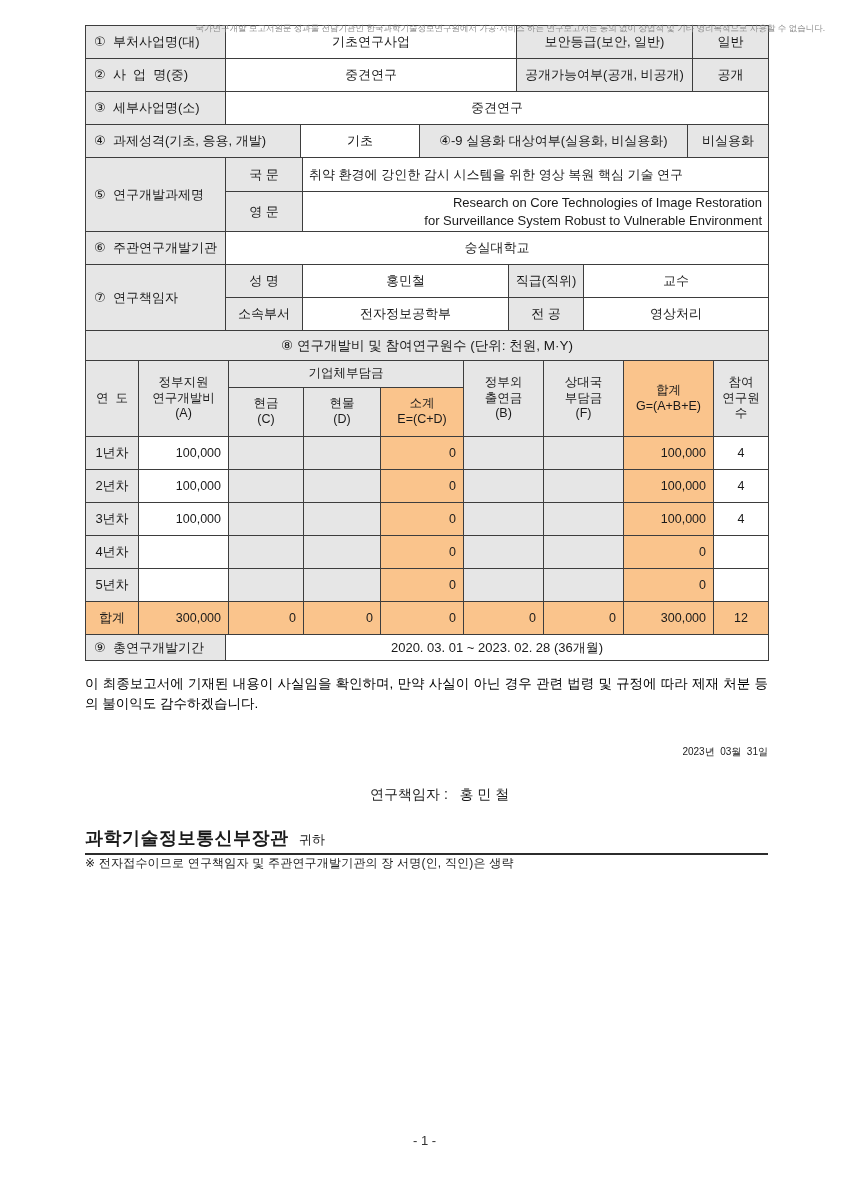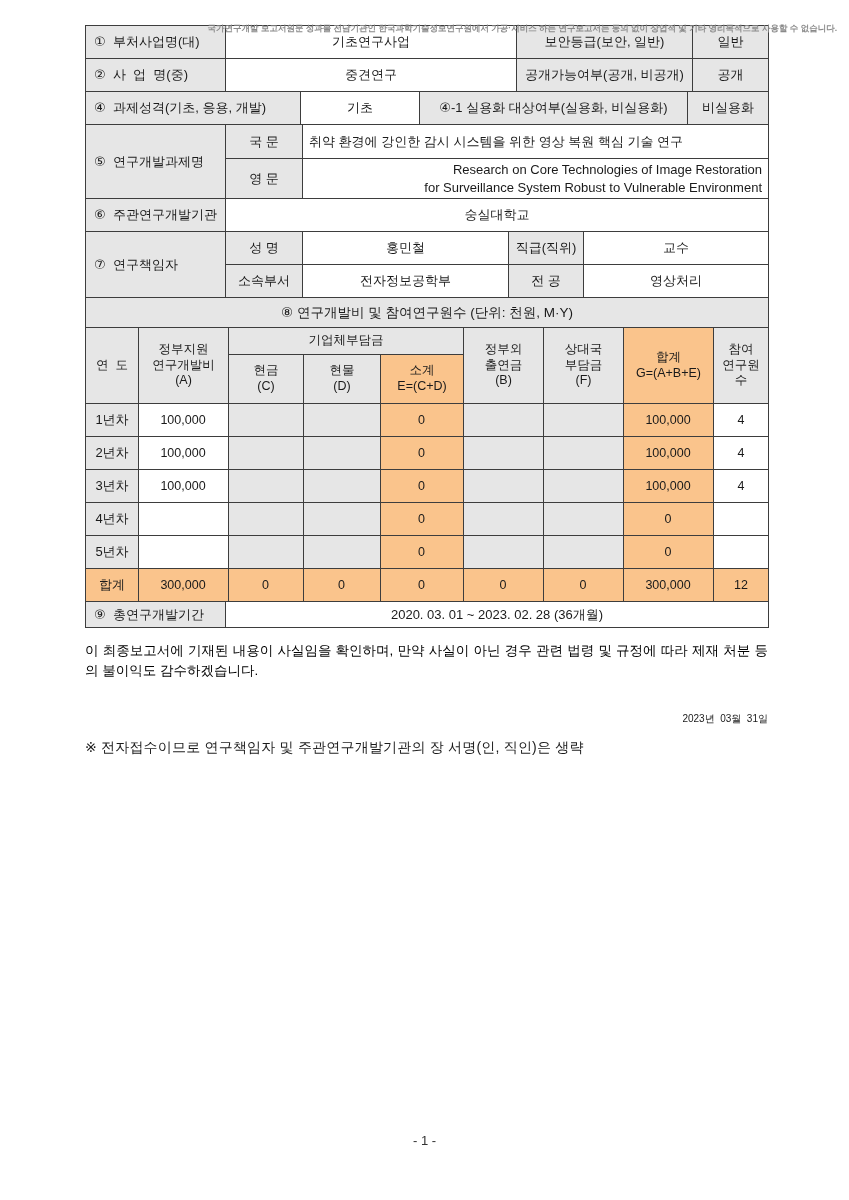--- a/index.html
+++ b/index.html
@@ -6,22 +6,22 @@
   html,body { background:#888; }
   .page {
     width: 849px; height: 1200px;
     background: #ffffff;
     position: relative;
     font-family: "Liberation Sans", "DejaVu Sans", sans-serif;
     color: #1a1a1a;
     overflow: hidden;
   }
   .notice {
-    position: absolute; top: 23px; right: 12px;
-    font-size: 8.5px; color: #8a8a8a; letter-spacing: 0px; font-weight: bold;
+    position: absolute; top: 23px; right: 24px;
+    font-size: 8.5px; color: #8a8a8a; letter-spacing: 0px;
   }
   .title {
     padding-top: 95px;
     text-align: center;
     font-size: 27px; font-weight: bold; letter-spacing: 1.5px;
     white-space: pre-wrap;
     color: #000;
   }
   .content { width: 683px; margin: 25px 0 0 85px; }
 
@@ -31,21 +31,21 @@
     border: 1px solid #3d3d3d;
     font-size: 13px;
     padding: 2px 6px;
     text-align: center;
     vertical-align: middle;
     overflow: hidden;
   }
   .g  { background: #e6e6e6; }
   .o  { background: #fac48c; }
   .lt { text-align: left; }
-  .rt { padding-right: 7px; }
+  .rt { text-align: right; padding-right: 7px; }
   .pre { white-space: pre-line; }
   .prw { white-space: pre-wrap; }
   .lbl { text-align: left; padding-left: 8px; white-space: pre-wrap; }
   .h33 { height: 33px; }
   .h47 { height: 34px; }
   .h38 { height: 26px; }
   .sec8 { height: 30px; font-size: 13.5px; }
   .bh  { font-size: 12.5px; line-height: 1.25; }
   .bh1 { height: 27px; }
   .bh2 { height: 49px; }
@@ -60,21 +60,21 @@
   }
   .sig-date { margin-top: 30px; padding-left: 355px; font-size: 10px; white-space: pre-wrap; text-align: right; }
   .sig-line { margin-top: 27px; padding-left: 285px; font-size: 14px; white-space: pre-wrap; }
   .recipient {
     margin-top: 22px;
     border-bottom: 2px solid #2c2c2c;
     padding-bottom: 3px;
   }
   .recipient .big { font-size: 18px; font-weight: bold; letter-spacing: 0.5px; }
   .recipient .small { font-size: 13px; margin-left: 6px; }
-  .footnote { margin-top: 13px; font-size: 14px; letter-spacing: 0.2px; }
+  .footnote { font-size: 12px; letter-spacing: 0.2px; }
   .pageno {
     position: absolute; bottom: 52px; left: 0;
     width: 100%; text-align: center;
     font-size: 13px; color: #333;
   }
 </style>
 </head>
 <body>
 
 <div class="page">
@@ -100,33 +100,45 @@
       </tr>
       <tr>
         <td class="g lbl h33">②  사  업  명(중)</td>
         <td>중견연구</td>
         <td class="g" style="padding:2px 1px;">공개가능여부(공개, 비공개)</td>
         <td class="g">공개</td>
       </tr>
     </tbody>
       </table>
 
+    <table>
+      <colgroup>
+          <col style="width:140px">
+          <col style="width:543px">
+        </colgroup>
+      <tbody>
+          <tr>
+        <td class="g lbl h33">③  세부사업명(소)</td>
+        <td>중견연구</td>
+      </tr>
+    </tbody>
+      </table>
 
     <table>
       <colgroup>
           <col style="width:215px">
           <col style="width:119px">
           <col style="width:268px">
           <col style="width:81px">
         </colgroup>
       <tbody>
           <tr>
         <td class="g lbl h33">④  과제성격(기초, 응용, 개발)</td>
         <td>기초</td>
-        <td class="g" style="padding:2px 2px;">④-1 실용화 대상여부(실용화, 비실용화)</td>
+        <td class="g" style="padding:2px 2px;">④-9 실용화 대상여부(실용화, 비실용화)</td>
         <td class="g">비실용화</td>
       </tr>
     </tbody>
       </table>
 
     <table>
       <colgroup>
           <col style="width:140px">
           <col style="width:77px">
           <col style="width:466px">
@@ -311,21 +323,26 @@
           <tr>
         <td class="g lbl h38">⑨  총연구개발기간</td>
         <td>2020. 03. 01  ~  2023. 02. 28  (36개월)</td>
       </tr>
     </tbody>
       </table>
 
     <div class="statement">이 최종보고서에 기재된 내용이 사실임을 확인하며, 만약 사실이 아닌 경우 관련 법령 및 규정에 따라 제재 처분 등의 불이익도 감수하겠습니다.</div>
 
     <div class="sig-date">2023년  03월  31일</div>
-
+    <div class="sig-line">연구책임자 :   홍 민 철</div>
+
+    <div class="recipient">
+      <span class="big">과학기술정보통신부장관</span>
+      <span class="small">귀하</span>
+    </div>
 
     <div class="footnote">※  전자접수이므로 연구책임자 및 주관연구개발기관의 장 서명(인, 직인)은 생략</div>
 
   </div>
 
   <div class="pageno">-  1  -</div>
 
 </div>
 
 </body></html>

